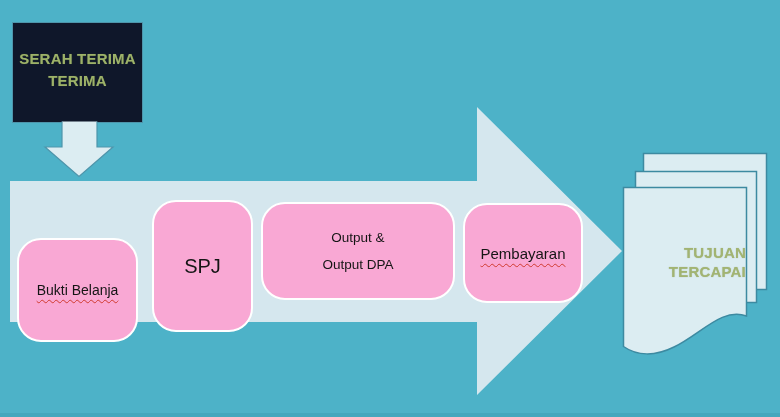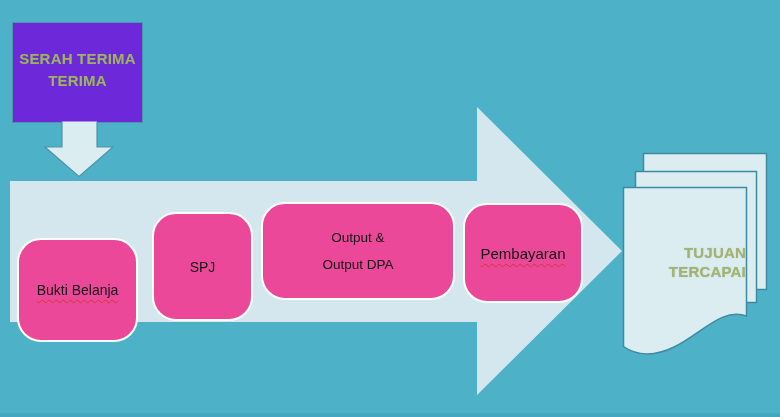--- a/index.html
+++ b/index.html
@@ -12,43 +12,43 @@
 
   
   .bottom-strip {
     position:absolute; left:0; bottom:0; width:780px; height:4px;
     background:#44a7bd;
   }
 
   
   .start-box {
     position:absolute; left:12px; top:22px; width:131px; height:101px;
-    background:#6d28d9; border:1px solid #4e95ab;
+    background:#0f172a; border:1px solid #4e95ab;
     box-sizing:border-box; z-index:1;
     display:flex; align-items:center; justify-content:center;
   }
   .start-box .label {
     text-align:center; font-weight:bold; font-size:15px; line-height:22px;
     color:#9db269; letter-spacing:0.2px;
     text-shadow:0 0 1px rgba(110,125,60,.55);
     padding-bottom:6px;
   }
 
   
   .shapes { position:absolute; left:0; top:0; width:780px; height:417px; z-index:2; pointer-events:none; }
 
   
   .step {
     position:absolute; z-index:3; box-sizing:border-box;
-    background:#ec4899; border:2px solid #ffffff; border-radius:24px;
+    background:#f9a8d4; border:2px solid #ffffff; border-radius:24px;
     display:flex; flex-direction:column; align-items:center; justify-content:center;
     text-align:center; color:#151515;
   }
   .step-1 { left:17px;  top:200px; width:121px; height:104px; font-size:14px;margin-top:38px; }
-  .step-2 { left:152px; top:200px; width:101px; height:109px; font-size:14px;margin-top:12px; }
+  .step-2 { left:152px; top:200px; width:101px; height:132px; font-size:20px; }
   .step-3 { left:261px; top:202px; width:194px; height:98px;  font-size:13.5px; }
   .step-3 .line { line-height:27px; }
   .step-4 { left:463px; top:203px; width:120px; height:100px; font-size:15px; }
 
   .squiggly {
     text-decoration-line:underline;
     text-decoration-style:wavy;
     text-decoration-color:#d03a2e;
     text-decoration-thickness:1px;
     text-underline-offset:4px;

